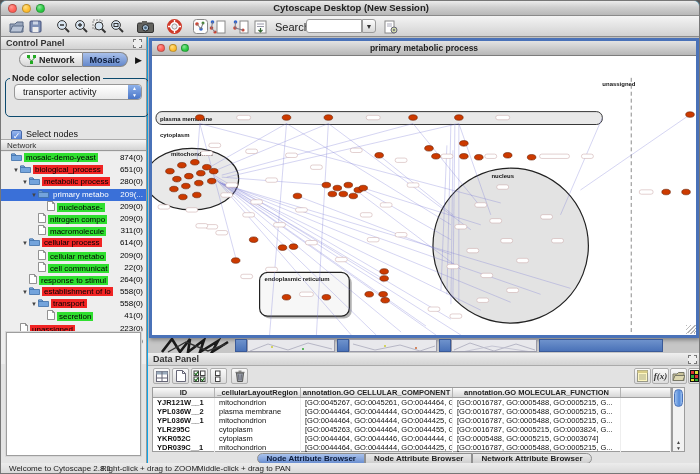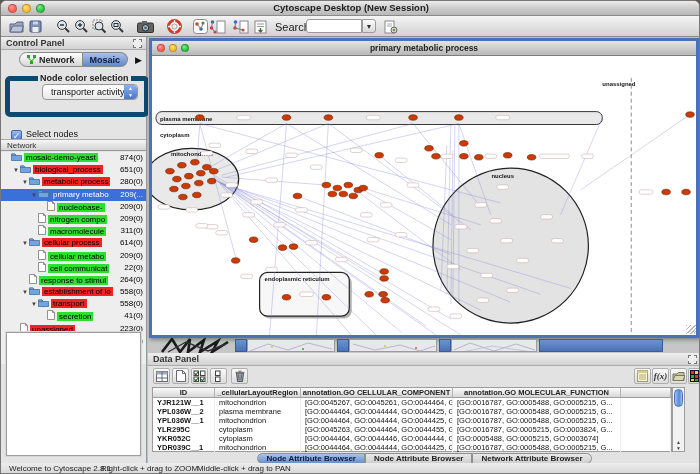--- a/index.html
+++ b/index.html
@@ -1,18 +1,18 @@
 <!DOCTYPE html>
 <html><head>
 <meta charset="utf-8">
 <style>
   * { margin:0; padding:0; box-sizing:border-box; }
   html,body { width:700px; height:474px; }
   body { font-family:"Liberation Sans", sans-serif; background:#555; }
-  .app { position:relative; width:700px; height:474px; background:#fca5a5; overflow:hidden;
+  .app { position:relative; width:700px; height:474px; background:#0ea5e9; overflow:hidden;
          border-radius:6px 6px 0 0; border:1px solid #777; }
 
   
   .titlebar { position:absolute; left:0; top:0; width:700px; height:15px;
     background:linear-gradient(#ececec,#cfcfcf 45%,#b8b8b8); border-bottom:1px solid #8a8a8a; }
   .tl { position:absolute; top:3px; width:9px; height:9px; border-radius:50%; border:1px solid rgba(0,0,0,.25); }
   .tl.r { left:7px;  background:radial-gradient(circle at 35% 30%, #ff9a92,#ff5f57 60%); }
   .tl.y { left:21px; background:radial-gradient(circle at 35% 30%, #ffe084,#febc2e 60%); }
   .tl.g { left:35px; background:radial-gradient(circle at 35% 30%, #8ce69a,#28c840 60%); }
   .win-title { position:absolute; left:0; right:0; top:1px; text-align:center;
@@ -40,21 +40,21 @@
   .float-icon { position:absolute; right:4px; top:2px; width:9px; height:9px; border:1px dashed #777; background:#eee; }
   .cp-tabs { position:relative; height:19px; padding-top:2px; text-align:center; }
   .seg { display:inline-block; height:15px; font-size:9px; font-weight:bold; line-height:14px;
     border:1px solid #888; padding:0 7px; vertical-align:top; }
   .seg.network { border-radius:8px 0 0 8px; background:linear-gradient(#fefefe,#d6d6d6); color:#222; }
   .seg.mosaic  { border-radius:0 8px 8px 0; border-left:none; background:linear-gradient(#a9c0ea,#6488cb); color:#0c1c3c; }
   .seg .glyph { display:inline-block; vertical-align:-1px; margin-right:3px; }
   .tab-overflow { position:absolute; right:4px; top:5px; font-size:9px; color:#111; }
 
   .color-group { position:absolute; left:4px; top:36px; width:144px; height:44px;
-    border:5px solid #0c4a6e; border-radius:5px;padding-left:24px; }
+    border:1px solid #0c4a6e; border-radius:5px; }
   .color-group legend { font-size:9px; font-weight:bold; color:#222; margin-left:4px; padding:0 2px; }
   .combo { position:relative; margin:1px 6px 0 8px; height:16px; background:linear-gradient(#fff,#e9e9e9);
     border:1px solid #979797; border-radius:4px; font-size:9px; color:#111; line-height:15px; padding-left:8px; }
   .combo .stepper { position:absolute; right:0; top:0; bottom:0; width:13px; border-radius:0 4px 4px 0;
     background:linear-gradient(#8db1ea,#4a76c8); color:#fff; font-size:5px; text-align:center; line-height:7px; }
   .checkbox-row { position:absolute; left:10px; top:92px; height:12px; font-size:9px; font-weight:normal; color:#111; }
   .checkbox { display:inline-block; width:11px; height:11px; border:1px solid #4668a8; border-radius:2px;
     background:linear-gradient(#9ab8ee,#4f7bd0); color:#fff; font-size:9px; line-height:10px; text-align:center; vertical-align:-2px; margin-right:4px; }
 
   .tree-header { position:absolute; left:0; top:102px; width:145px; height:12px;

